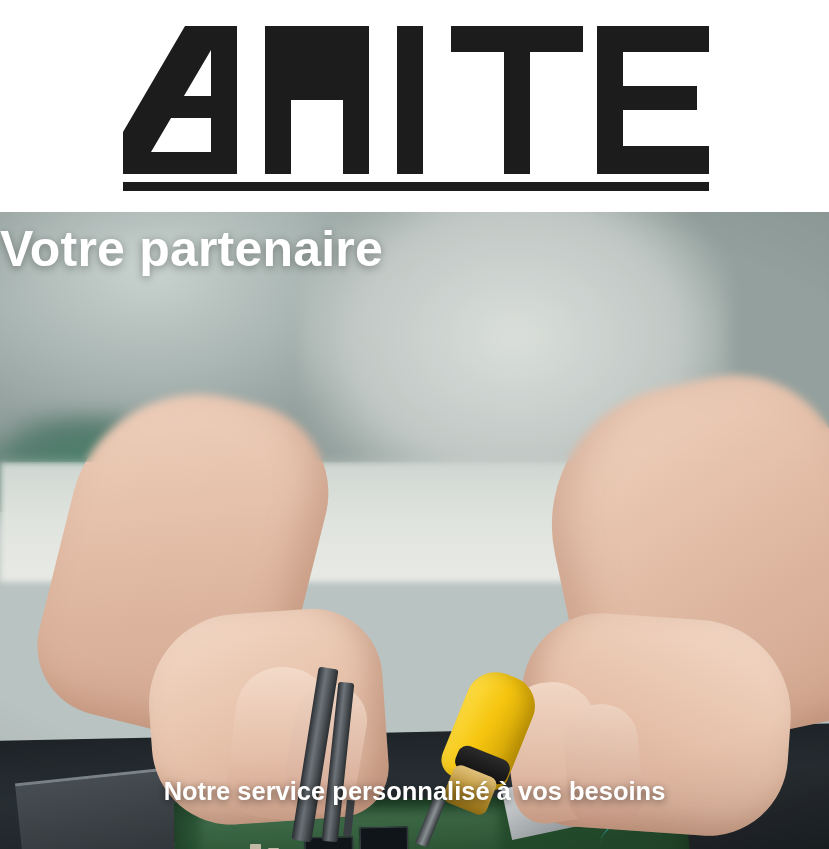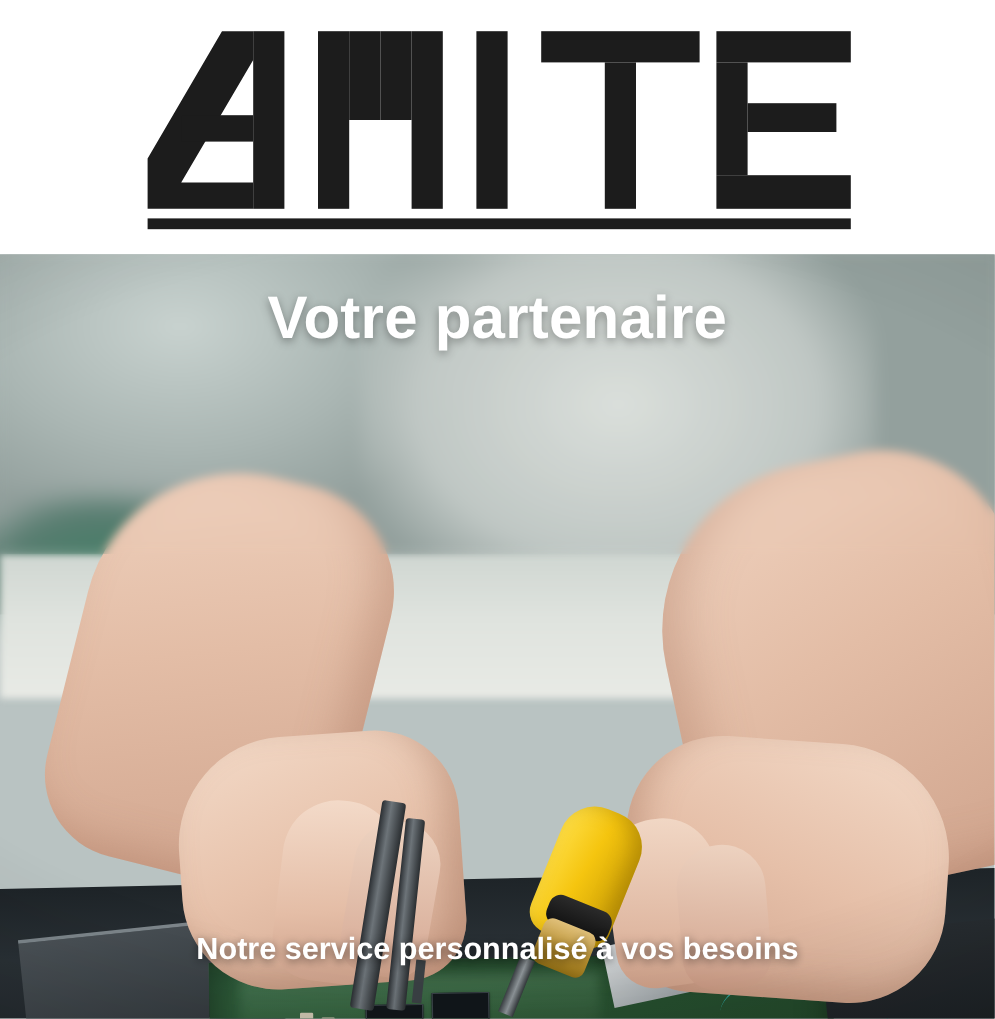--- a/index.html
+++ b/index.html
@@ -310,22 +310,21 @@
     inset: 0;
     background: radial-gradient(ellipse 120% 85% at 50% 45%, rgba(0,0,0,0) 55%, rgba(0,0,0,0.18) 100%);
     pointer-events: none;
   }
 
   
   .hero-text {
     position: absolute;
     left: 0; top: 0;
     width: 829px;
-    padding-top: 24px;
-    text-align: center;
+    padding-top: 8px;
     pointer-events: none;
   }
   .headline {
     margin: 0;
     font-size: 50px;
     font-weight: bold;
     color: #ffffff;
     letter-spacing: 0.2px;
     text-shadow: 0 2px 8px rgba(0,0,0,0.35);
   }

